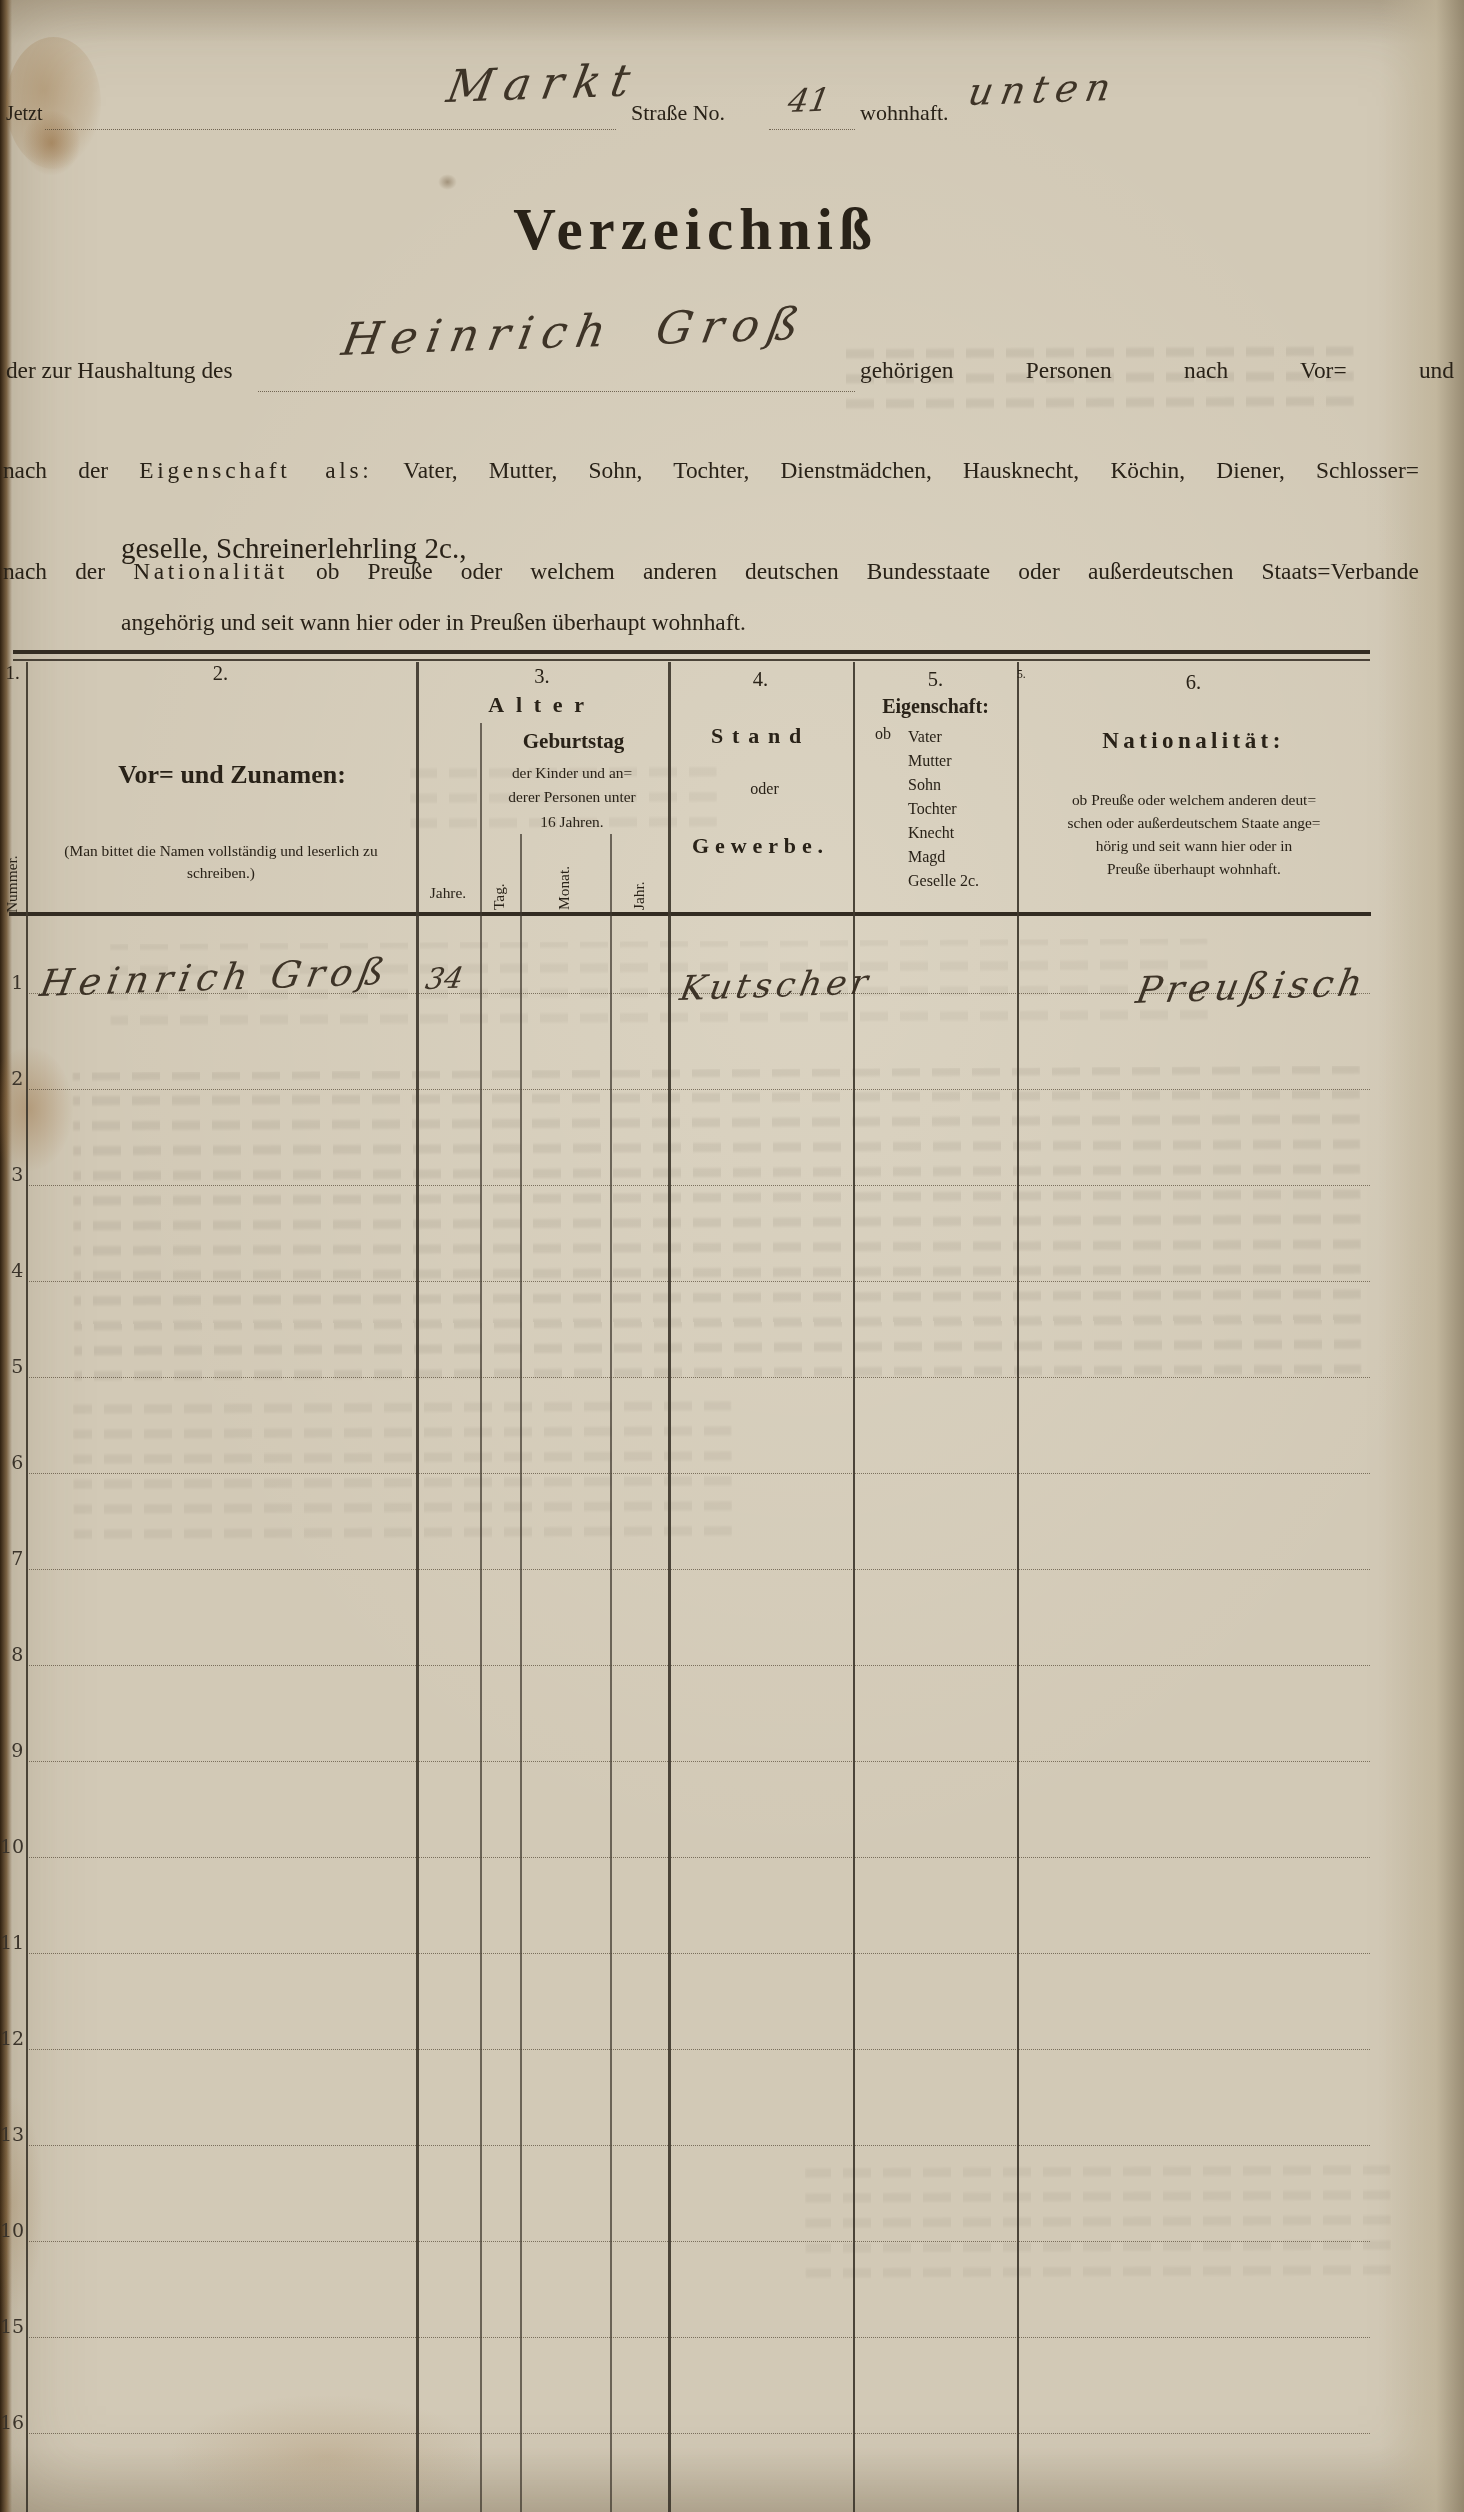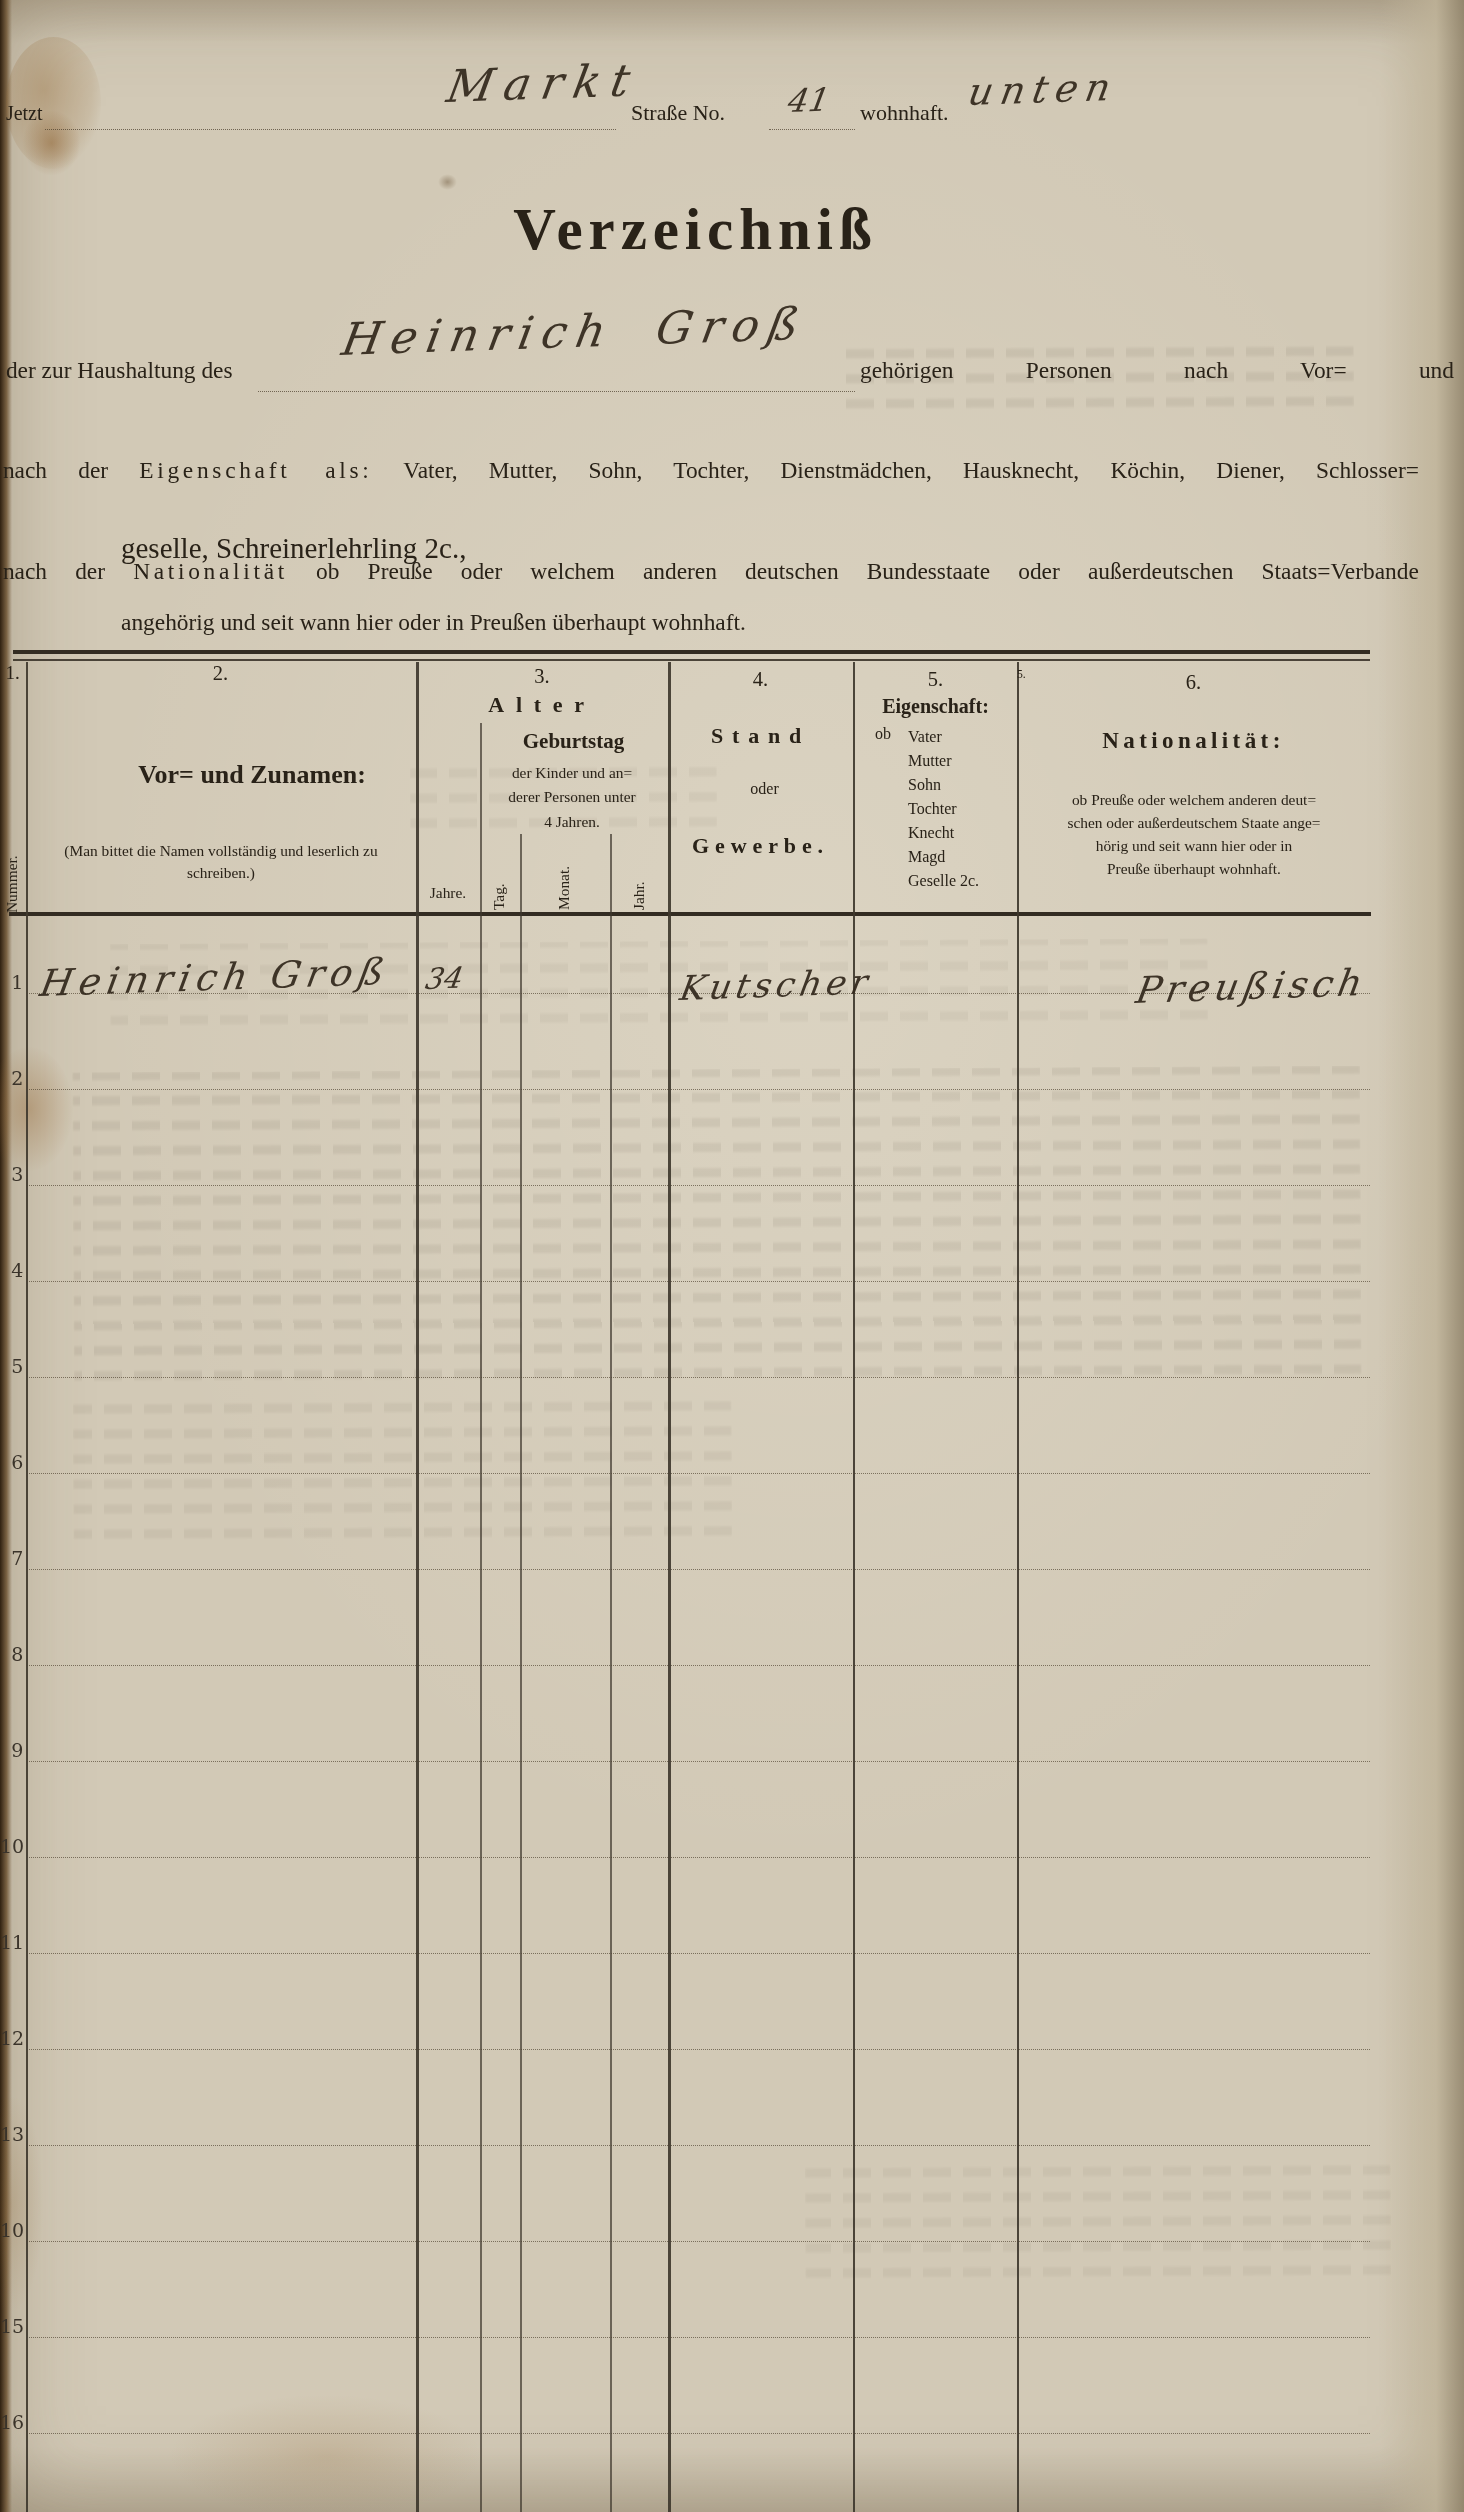--- a/index.html
+++ b/index.html
@@ -149,29 +149,29 @@
   <div class="vline" style="left:520px;top:834px;width:1.5px;height:1678px;opacity:.7;"></div>
   <div class="vline" style="left:610px;top:834px;width:1.5px;height:1678px;opacity:.7;"></div>
   <div class="vline" style="left:668px;top:662px;width:2.9px;height:1850px;"></div>
   <div class="vline" style="left:853px;top:662px;width:2.2px;height:1850px;"></div>
   <div class="vline" style="left:1017px;top:662px;width:2.2px;height:1850px;"></div>
 
   <div class="abs fr ctr" style="left:0px;top:662px;width:25px;font-size:19px;">1.</div>
   <div class="abs fr vert" style="left:2.9px;top:767px;height:146px;">Nummer.</div>
 
   <div class="abs fr ctr" style="left:26px;top:662px;width:389px;font-size:20.5px;">2.</div>
-  <div class="abs fr ctr" style="left:26px;top:760px;width:412px;font-size:26px;font-weight:bold;padding-left:20px;">Vor= und Zunamen:</div>
+  <div class="abs fr ctr" style="left:26px;top:760px;width:412px;font-size:26px;font-weight:bold;">Vor= und Zunamen:</div>
   <div class="abs fr ctr" style="left:62px;top:840px;width:318px;font-size:15.4px;white-space:normal;line-height:1.4;">(Man bittet die Namen vollständig und leserlich zu schreiben.)</div>
 
   <div class="abs fr ctr" style="left:416px;top:665px;width:252px;font-size:20.5px;">3.</div>
   <div class="abs fr ctr" style="left:416px;top:692px;width:252px;font-size:22px;font-weight:bold;letter-spacing:11.7px;">Alter</div>
   <div class="abs fr ctr" style="left:480px;top:729px;width:187px;font-size:21px;font-weight:bold;">Geburtstag</div>
   <div class="abs fr ctr" style="left:476px;top:764px;width:192px;font-size:15.4px;">der Kinder und an=</div>
   <div class="abs fr ctr" style="left:476px;top:788px;width:192px;font-size:15.4px;">derer Personen unter</div>
-  <div class="abs fr ctr" style="left:476px;top:813px;width:192px;font-size:15.4px;">4 Jahren.</div>
+  <div class="abs fr ctr" style="left:476px;top:813px;width:192px;font-size:15.4px;">16 Jahren.</div>
   <div class="abs fr ctr" style="left:416px;top:884px;width:64px;font-size:15.4px;">Jahre.</div>
   <div class="abs fr vert" style="left:490px;top:842px;height:68px;">Tag.</div>
   <div class="abs fr vert" style="left:555px;top:811px;height:99px;">Monat.</div>
   <div class="abs fr vert" style="left:630px;top:826px;height:84px;">Jahr.</div>
 
   <div class="abs fr ctr" style="left:668px;top:668px;width:185px;font-size:20.5px;">4.</div>
   <div class="abs fr ctr" style="left:668px;top:723px;width:185px;font-size:22px;font-weight:bold;letter-spacing:8.8px;">Stand</div>
   <div class="abs fr ctr" style="left:668px;top:780px;width:193px;font-size:16px;">oder</div>
   <div class="abs fr ctr" style="left:668px;top:833px;width:185px;font-size:22px;font-weight:bold;letter-spacing:5.9px;">Gewerbe.</div>
 

